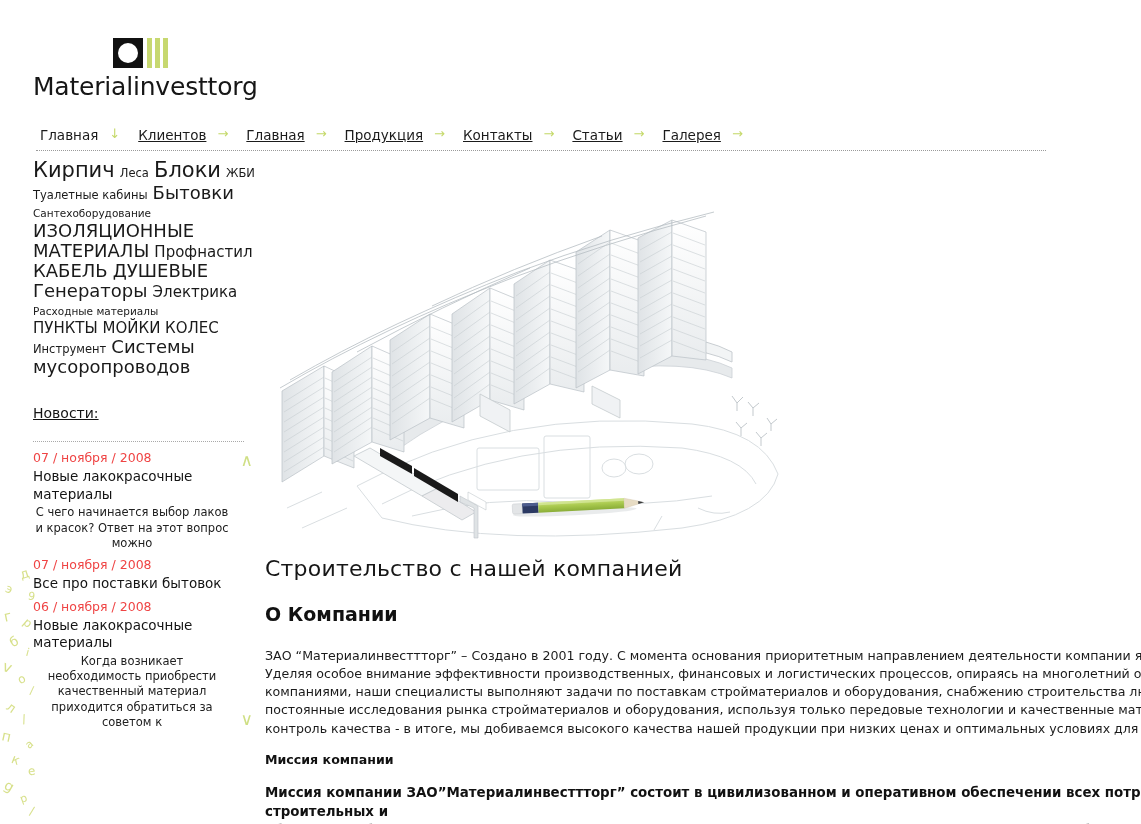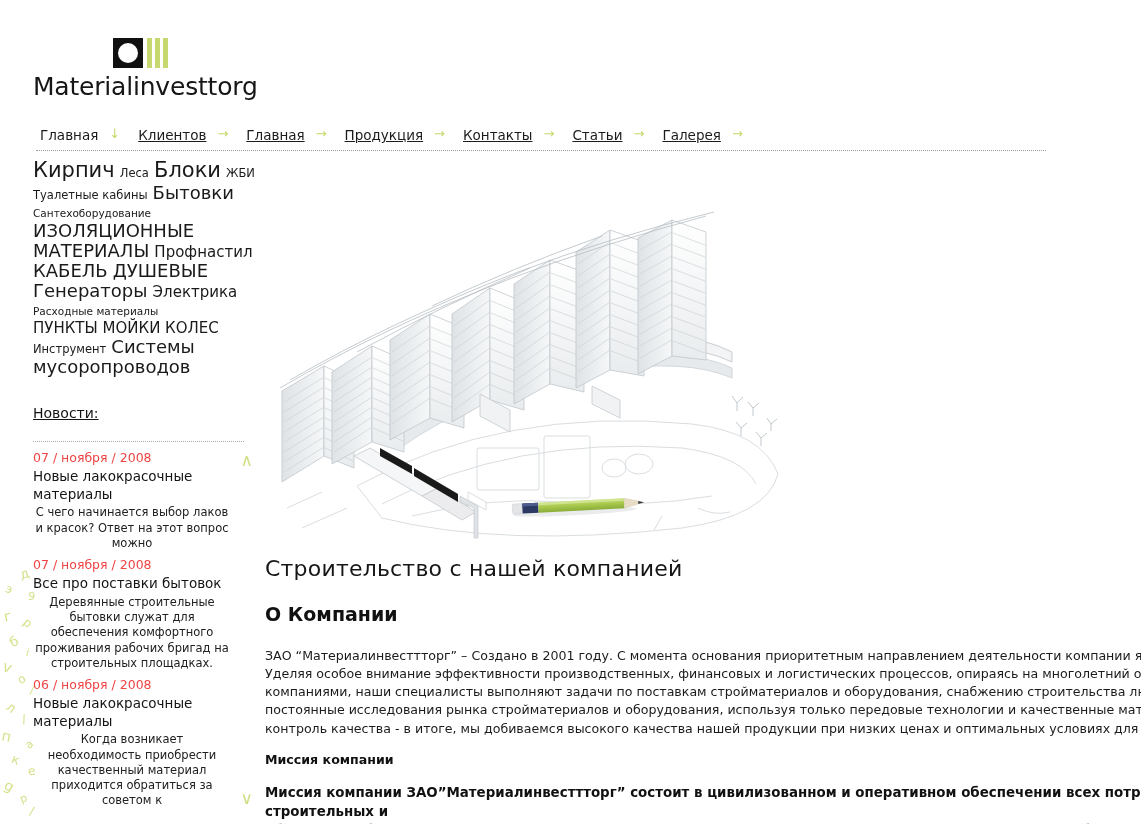--- a/index.html
+++ b/index.html
@@ -323,21 +323,20 @@
         <div class="chev chev-down">∨</div>
         <div id="news-host">
             <div class="news-item">
               <div class="news-date">07 / ноября / 2008</div>
               <a class="news-title">Новые лакокрасочные материалы</a>
               <div class="news-text">С чего начинается выбор лаков и красок? Ответ на этот вопрос можно</div>
             </div>
             <div class="news-item">
               <div class="news-date">07 / ноября / 2008</div>
               <a class="news-title">Все про поставки бытовок</a>
-              <div class="news-text">Деревянные строительные бытовки служат для обеспечения комфортного проживания рабочих бригад на строительных площадках.</div>
             </div>
             <div class="news-item">
               <div class="news-date">06 / ноября / 2008</div>
               <a class="news-title">Новые лакокрасочные материалы</a>
               <div class="news-text">Когда возникает необходимость приобрести качественный материал приходится обратиться за советом к</div>
             </div>
           </div>
       </div>
 
       

